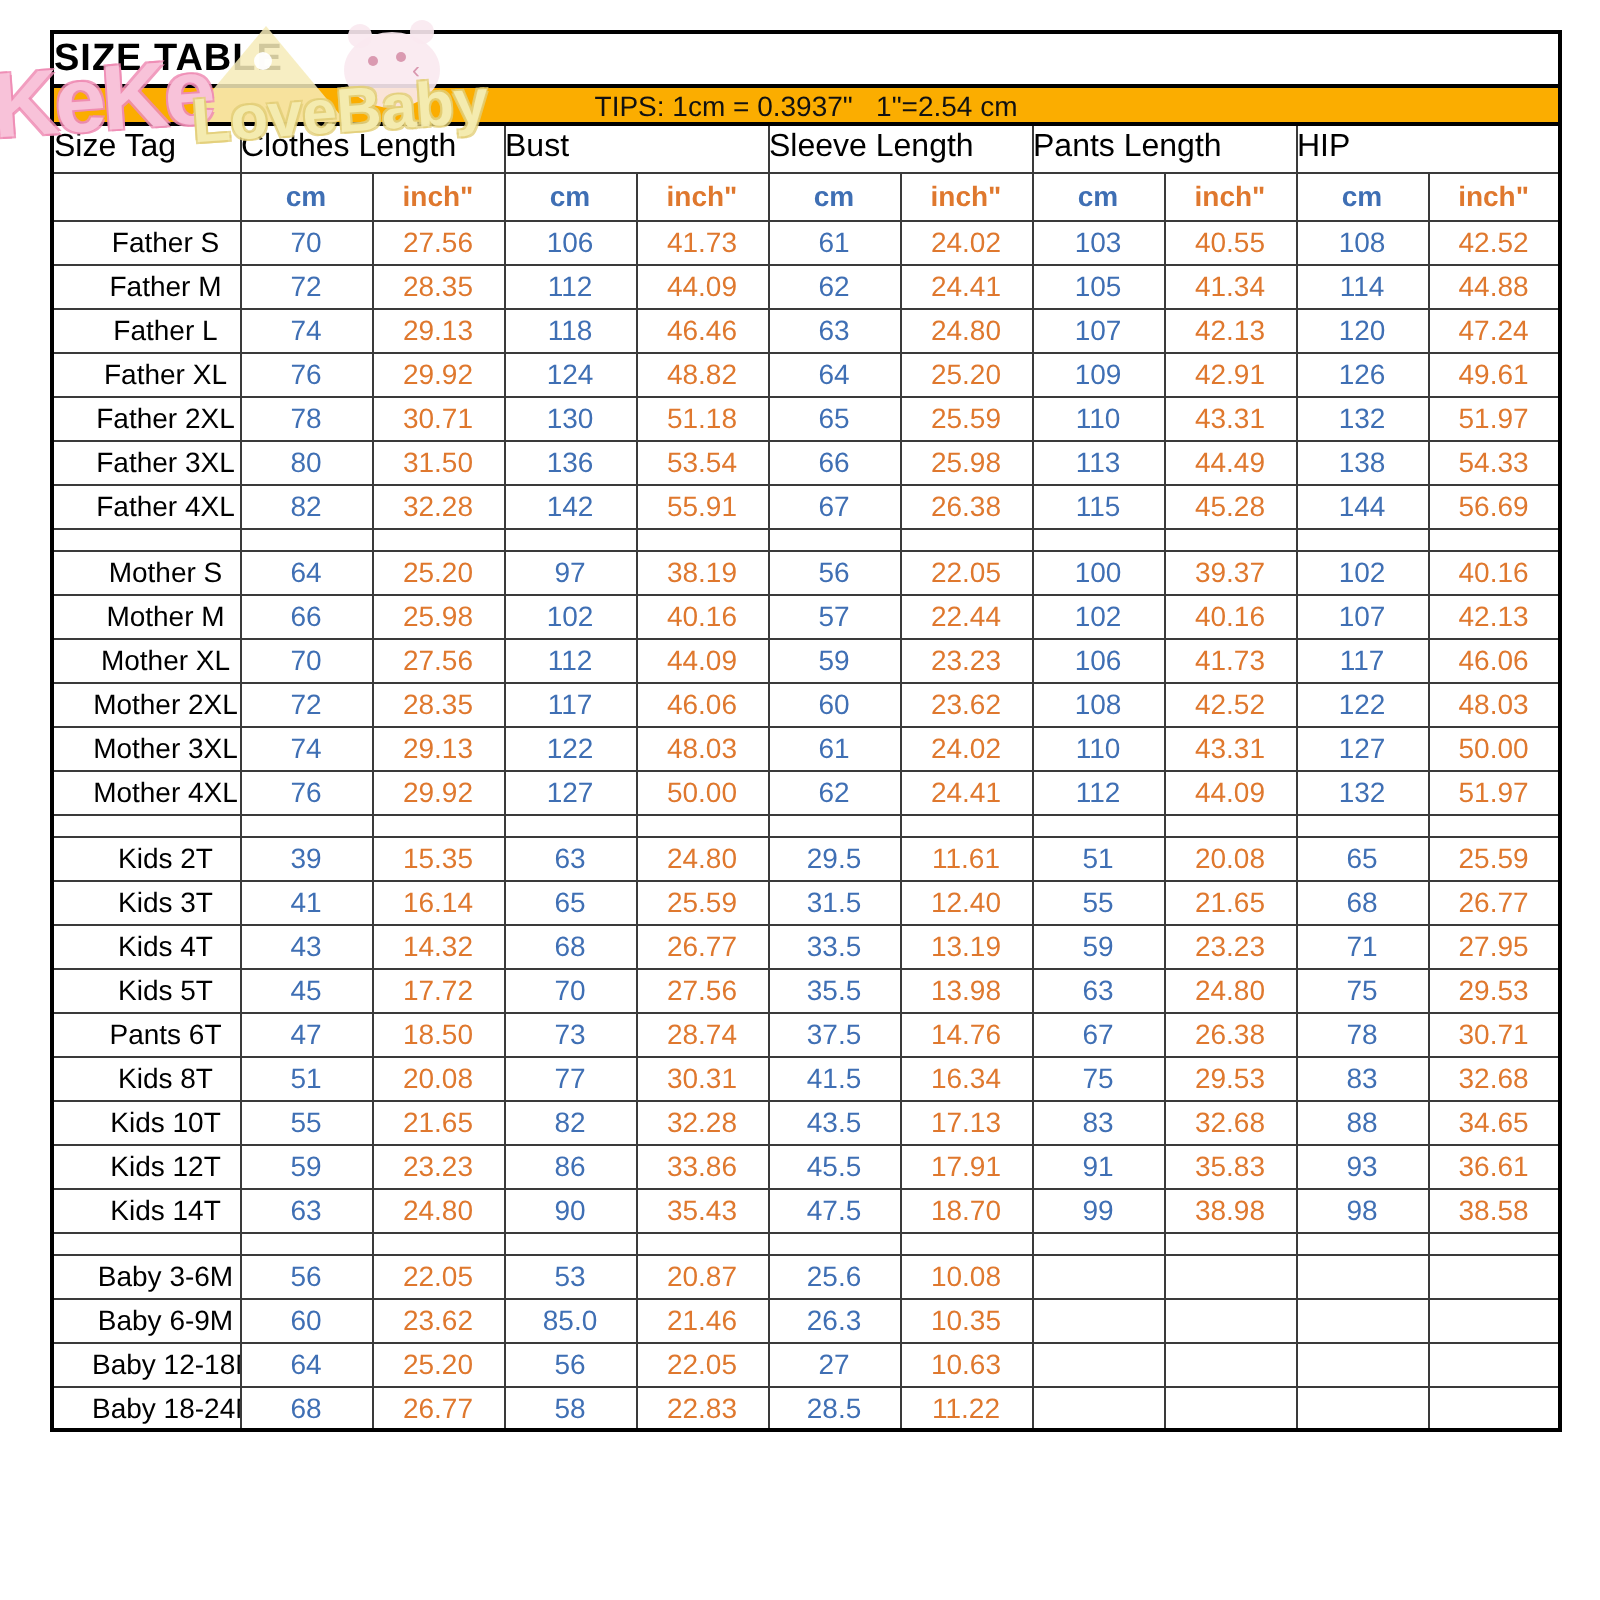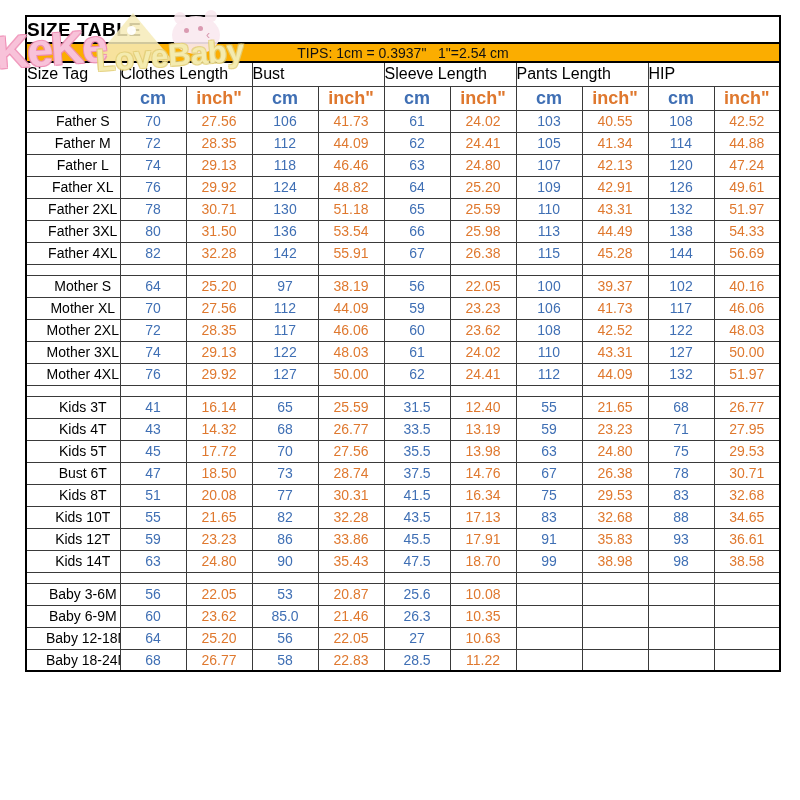--- a/index.html
+++ b/index.html
@@ -9,21 +9,21 @@
   
   .size-table-wrap { position:absolute; left:25px; top:15px; width:756px; }
   table.size-table { border-collapse:collapse; table-layout:fixed; width:756px; border:2px solid #000; }
   .size-table th, .size-table td { border:1px solid #3a3a3a; overflow:hidden; white-space:nowrap; }
 
   tr.title-row td { border:2px solid #000; height:27px; text-align:left;
     font-size:19px; font-weight:bold; color:#000; letter-spacing:0.5px; }
   tr.tips-row td { border:2px solid #000; height:19px; text-align:center;
     background:#FBAD00; font-size:14px; color:#111; }
   tr.group-row th { height:24px; font-size:16px; font-weight:normal; color:#000; text-align:left; }
-  tr.units-row th { height:24px; font-size:18px; font-weight:bold; text-align:center; }
+  tr.units-row th { height:24px; font-size:14px; font-weight:bold; text-align:center; }
   th.unit-cm  { color:#3F6FB4; }
   th.unit-inch{ color:#DF782E; }
 
   tbody tr.data-row td { height:22px; font-size:14px; text-align:center; }
   tbody td.label-cell { text-align:left; padding-left:19px; font-size:15px; color:#000;margin-left:29px; }
   tbody td.cm-cell   { color:#3F6FB4; }
   tbody td.inch-cell { color:#DF782E; }
   tbody tr.separator-row td { height:11px; }
 
   
@@ -210,20 +210,33 @@
             <td class="cm-cell">97</td>
             <td class="inch-cell">38.19</td>
             <td class="cm-cell">56</td>
             <td class="inch-cell">22.05</td>
             <td class="cm-cell">100</td>
             <td class="inch-cell">39.37</td>
             <td class="cm-cell">102</td>
             <td class="inch-cell">40.16</td>
           </tr>
           <tr class="data-row">
+            <td class="label-cell">Mother M</td>
+            <td class="cm-cell">66</td>
+            <td class="inch-cell">25.98</td>
+            <td class="cm-cell">102</td>
+            <td class="inch-cell">40.16</td>
+            <td class="cm-cell">57</td>
+            <td class="inch-cell">22.44</td>
+            <td class="cm-cell">102</td>
+            <td class="inch-cell">40.16</td>
+            <td class="cm-cell">107</td>
+            <td class="inch-cell">42.13</td>
+          </tr>
+          <tr class="data-row">
             <td class="label-cell">Mother XL</td>
             <td class="cm-cell">70</td>
             <td class="inch-cell">27.56</td>
             <td class="cm-cell">112</td>
             <td class="inch-cell">44.09</td>
             <td class="cm-cell">59</td>
             <td class="inch-cell">23.23</td>
             <td class="cm-cell">106</td>
             <td class="inch-cell">41.73</td>
             <td class="cm-cell">117</td>
@@ -275,20 +288,33 @@
             <td></td>
             <td></td>
             <td></td>
             <td></td>
             <td></td>
             <td></td>
             <td></td>
             <td></td>
           </tr>
           <tr class="data-row">
+            <td class="label-cell">Kids 2T</td>
+            <td class="cm-cell">39</td>
+            <td class="inch-cell">15.35</td>
+            <td class="cm-cell">63</td>
+            <td class="inch-cell">24.80</td>
+            <td class="cm-cell">29.5</td>
+            <td class="inch-cell">11.61</td>
+            <td class="cm-cell">51</td>
+            <td class="inch-cell">20.08</td>
+            <td class="cm-cell">65</td>
+            <td class="inch-cell">25.59</td>
+          </tr>
+          <tr class="data-row">
             <td class="label-cell">Kids 3T</td>
             <td class="cm-cell">41</td>
             <td class="inch-cell">16.14</td>
             <td class="cm-cell">65</td>
             <td class="inch-cell">25.59</td>
             <td class="cm-cell">31.5</td>
             <td class="inch-cell">12.40</td>
             <td class="cm-cell">55</td>
             <td class="inch-cell">21.65</td>
             <td class="cm-cell">68</td>
@@ -314,21 +340,21 @@
             <td class="cm-cell">70</td>
             <td class="inch-cell">27.56</td>
             <td class="cm-cell">35.5</td>
             <td class="inch-cell">13.98</td>
             <td class="cm-cell">63</td>
             <td class="inch-cell">24.80</td>
             <td class="cm-cell">75</td>
             <td class="inch-cell">29.53</td>
           </tr>
           <tr class="data-row">
-            <td class="label-cell">Bust 6T</td>
+            <td class="label-cell">Pants 6T</td>
             <td class="cm-cell">47</td>
             <td class="inch-cell">18.50</td>
             <td class="cm-cell">73</td>
             <td class="inch-cell">28.74</td>
             <td class="cm-cell">37.5</td>
             <td class="inch-cell">14.76</td>
             <td class="cm-cell">67</td>
             <td class="inch-cell">26.38</td>
             <td class="cm-cell">78</td>
             <td class="inch-cell">30.71</td>

